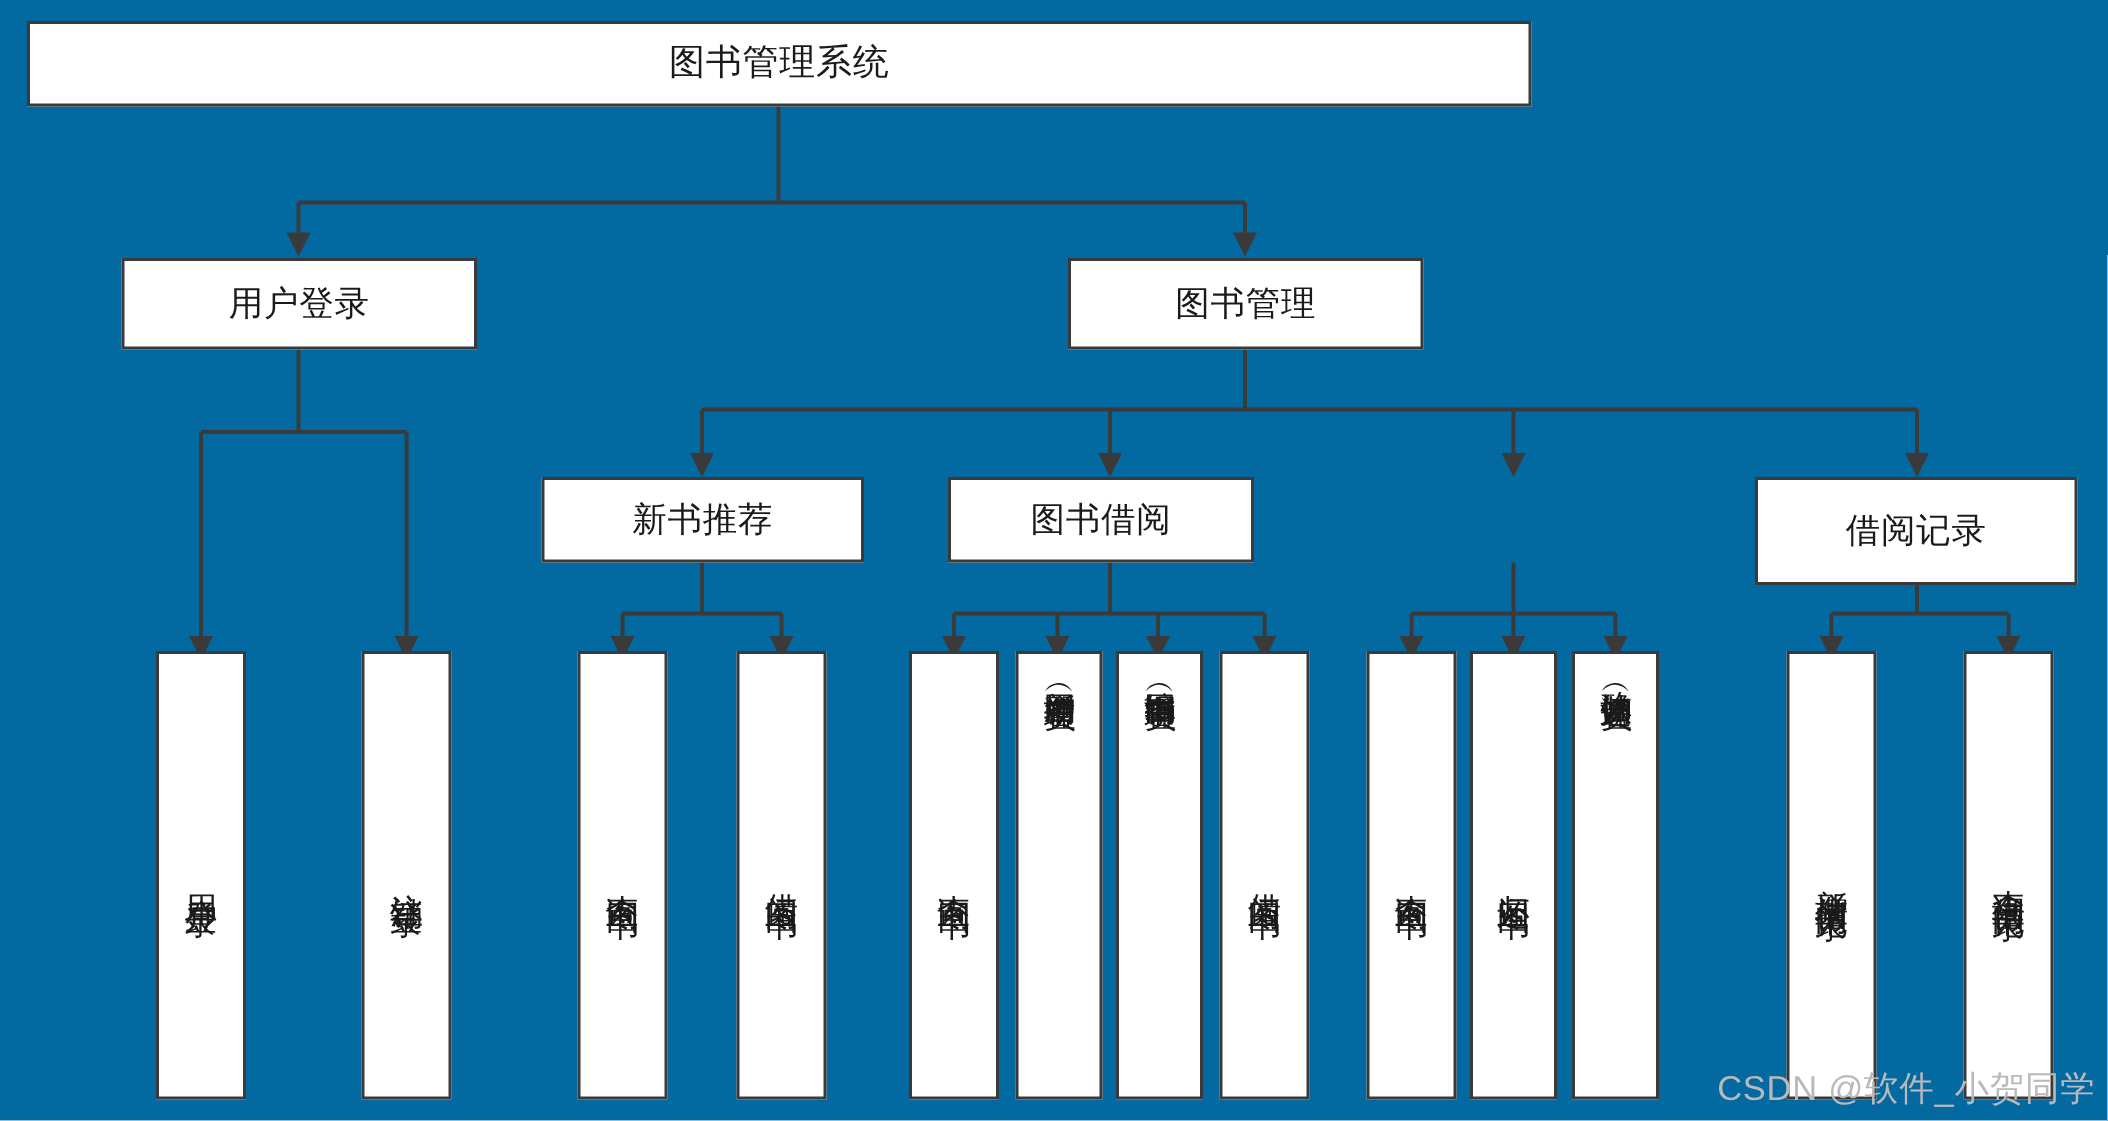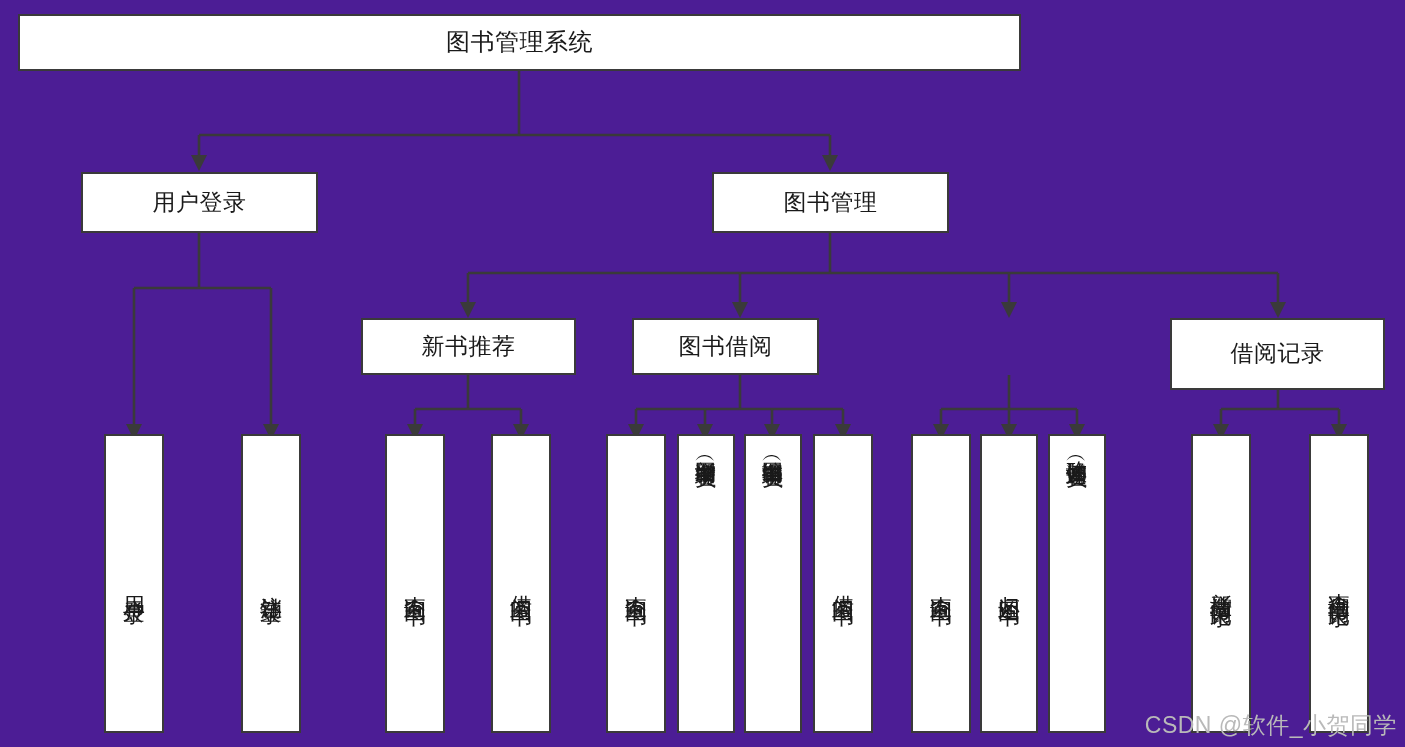--- a/index.html
+++ b/index.html
@@ -8,21 +8,21 @@
     padding: 0;
     background: #ffffff;
   }
   body {
     font-family: "Liberation Sans", "DejaVu Sans", sans-serif;
   }
   #diagram-root {
     position: relative;
     width: 1405px;
     height: 747px;
-    background: #4c1d95;
+    background: #0369a1;
     overflow: hidden;
   }
   #edge-layer {
     position: absolute;
     left: 0;
     top: 0;
     width: 1405px;
     height: 747px;
     pointer-events: none;
   }
@@ -146,21 +146,21 @@
   <div class="node horiz" style="left:81px; top:172px; width:237px; height:61px;">
     <span class="label">用户登录</span>
   </div>
   <div class="node horiz" style="left:712px; top:172px; width:237px; height:61px;">
     <span class="label">图书管理</span>
   </div>
 
   <div class="node horiz" style="left:361px; top:318px; width:215px; height:57px;">
     <span class="label">新书推荐</span>
   </div>
-  <div class="node horiz" style="left:632px; top:318px; width:187px; height:57px;">
+  <div class="node horiz" style="left:632px; top:318px; width:204px; height:57px;">
     <span class="label">图书借阅</span>
   </div>
   <div class="node horiz" style="left:1170px; top:318px; width:215px; height:72px;">
     <span class="label">借阅记录</span>
   </div>
 
   <div class="node vert centered" style="left:104px; top:434px; width:60px; height:299px;">
     <span class="label">用户登录</span>
   </div>
   <div class="node vert centered" style="left:241px; top:434px; width:60px; height:299px;">

